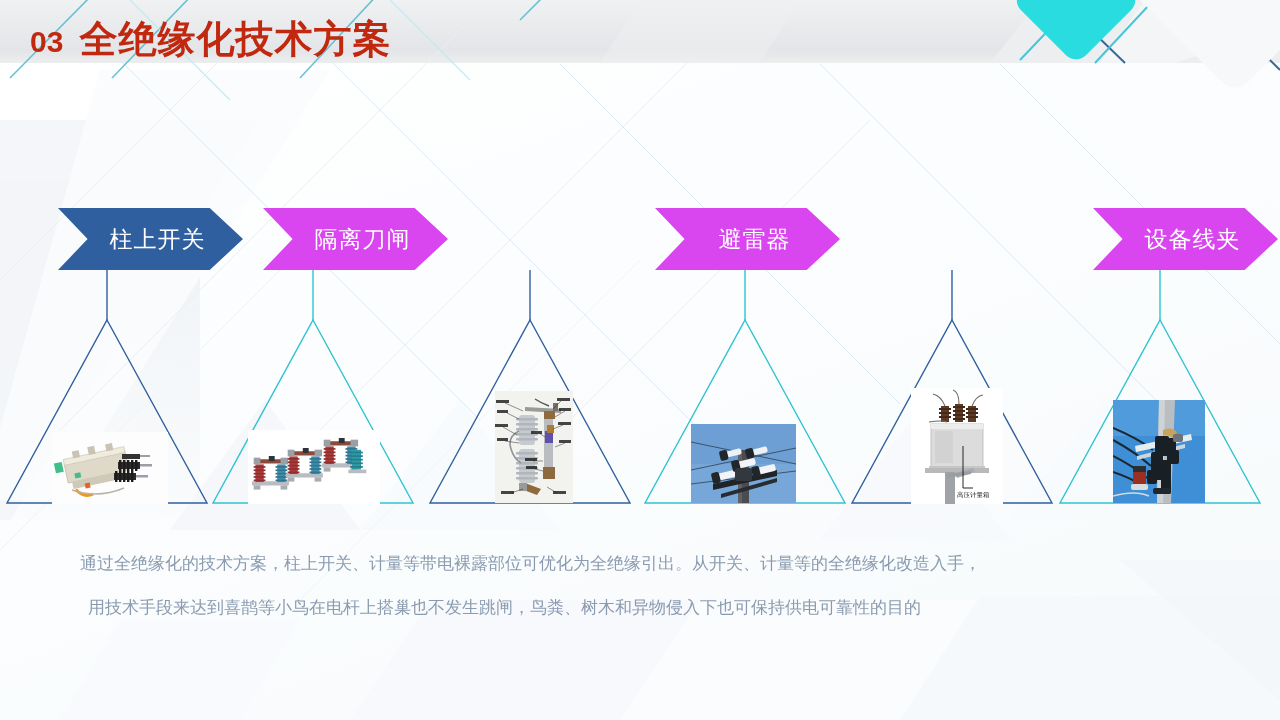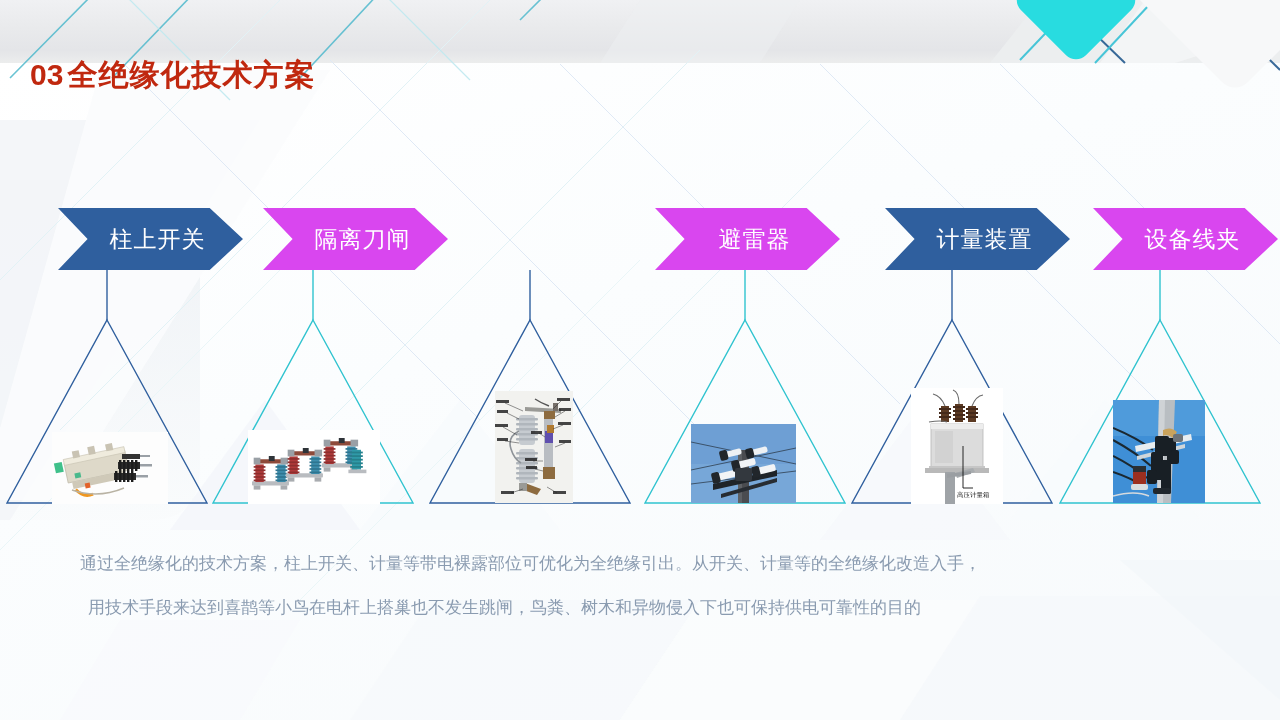--- a/index.html
+++ b/index.html
@@ -45,33 +45,32 @@
   .white-diamond {
     position:absolute;
     width:150px;height:150px;border-radius:18px;
     background:#f7f8f9;
     transform:rotate(45deg);
   }
 
   
   .title-wrap {
     position:absolute; left:30px; top:20px;
-    display:flex; align-items:baseline; gap:4px;
+    display:flex; align-items:baseline; gap:16px;
     z-index:30;
   }
   .title-num {
     font-size:30px; font-weight:bold; color:#c0280f;
     letter-spacing:0px; line-height:1;
     font-family:"Liberation Sans","DejaVu Sans",sans-serif;
   }
   .title-text {
-    font-size:30px; font-weight:bold; color:#c0280f;
+    font-size:38px; font-weight:bold; color:#c0280f;
     letter-spacing:1px; line-height:1;
     font-family:"DejaVu Sans","Liberation Sans",sans-serif;
-    margin-top:40px;
   }
 
   
   .chev-row { position:absolute; left:0; top:208px; width:1280px; height:62px; z-index:20;margin-left:33px;}
   .chev {
     position:absolute; height:62px;
     display:flex; align-items:center; justify-content:center;
     clip-path: polygon(0 0, 82% 0, 100% 50%, 82% 100%, 0 100%, 16% 50%);
     color:#ffffff;
     font-size:23px; font-weight:normal; letter-spacing:1px;
@@ -195,23 +194,20 @@
   <div class="chev-row">
     <div class="chev navy" style="left:25px;  width:185px;">
       <span>柱上开关</span>
     </div>
     <div class="chev teal" style="left:230px; width:185px;">
       <span>隔离刀闸</span>
     </div>
     <div class="chev teal" style="left:622px; width:185px;">
       <span>避雷器</span>
     </div>
-    <div class="chev navy" style="left:852px; width:185px;">
-      <span>计量装置</span>
-    </div>
     <div class="chev teal" style="left:1060px; width:185px;">
       <span>设备线夹</span>
     </div>
   </div>
 
   <svg width="1280" height="720" style="position:absolute;left:0;top:0;z-index:12;">
 
     <line x1="107" y1="270" x2="107" y2="320" stroke="#2f5f9e" stroke-width="1.4"></line>
     <polygon points="107,320 207,503 7,503" fill="none" stroke="#2f5f9e" stroke-width="1.4"></polygon>
 

